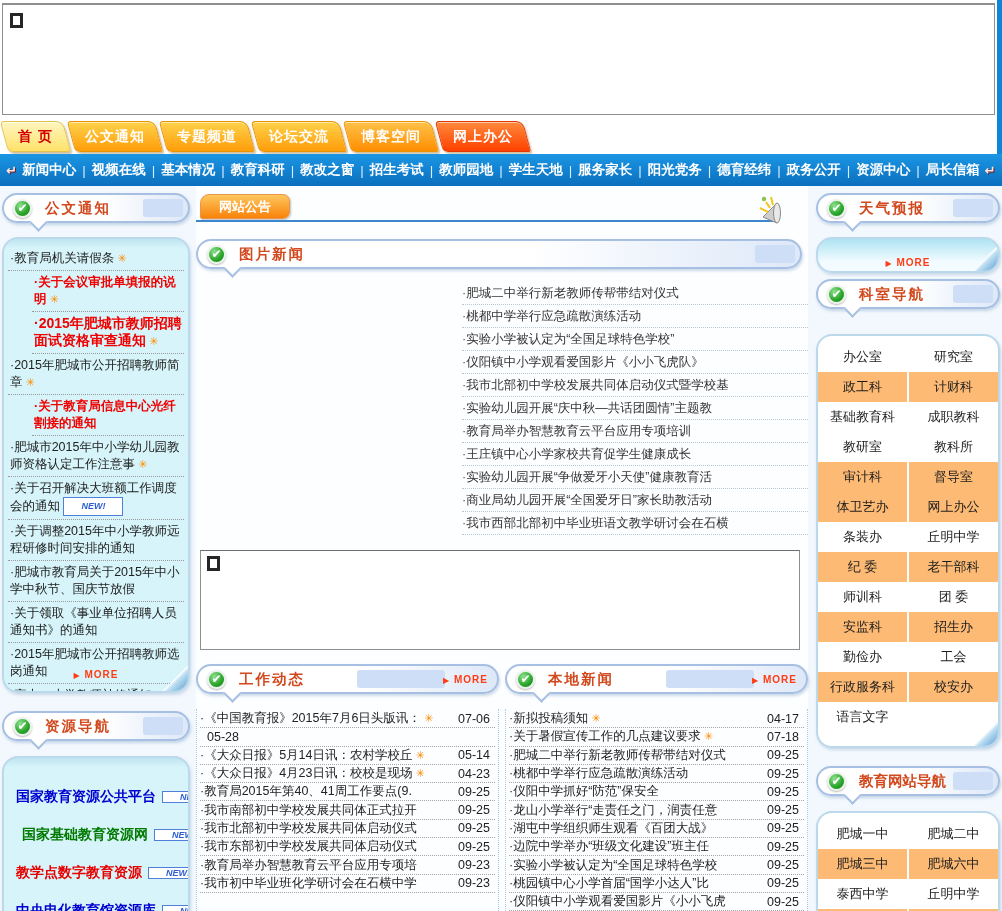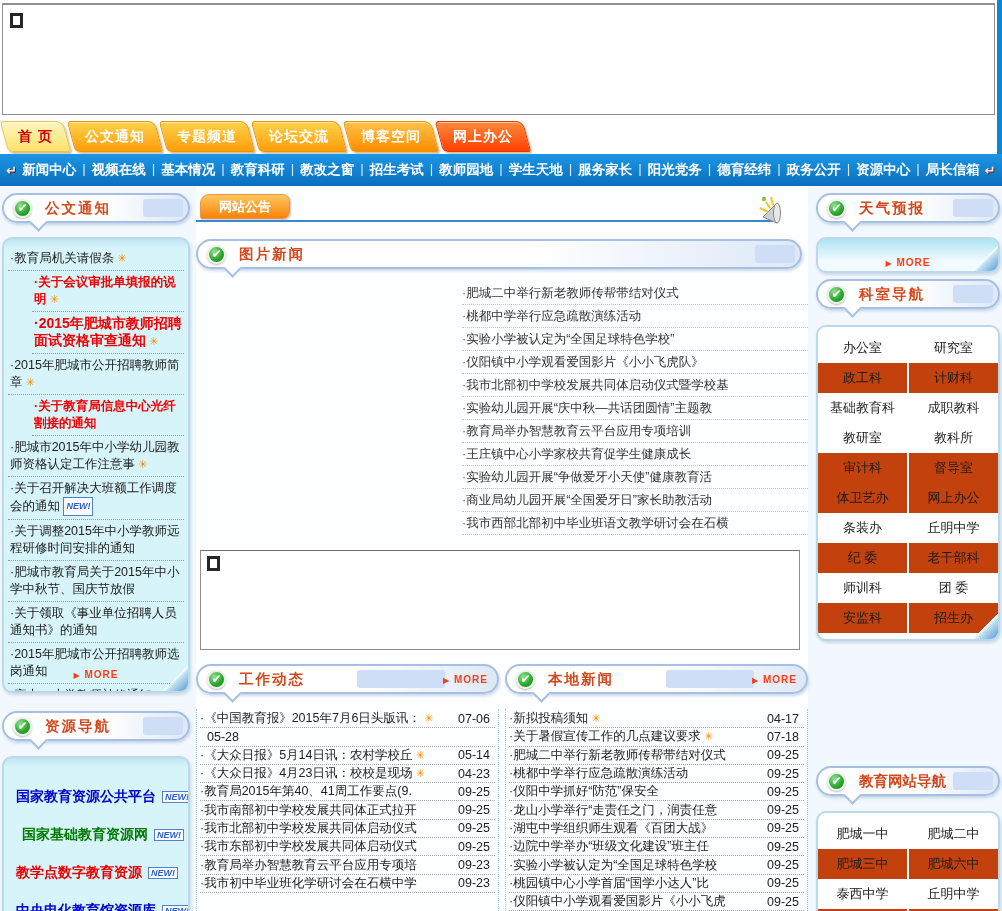--- a/index.html
+++ b/index.html
@@ -53,41 +53,41 @@
   .bubble .tail { position:absolute; left:28px; bottom:-8px; width:13px; height:13px; background:#fff;
                   border-right:2px solid #a6bfe2; border-bottom:2px solid #a6bfe2; transform:rotate(45deg); }
   .check-icon { width:19px; height:19px; border-radius:50%;
                 background:radial-gradient(circle at 35% 30%,#8ee08e,#28a428 60%,#157a15);
                 border:2px solid #e9f2e9; color:#fff; font-weight:bold; font-size:12px;
                 line-height:15px; text-align:center; box-shadow:0 1px 2px rgba(0,0,0,.3); flex:0 0 auto; }
   .section-title { color:#d2491e; font-weight:bold; font-size:14.5px; margin-left:13px; letter-spacing:2px; white-space:nowrap; }
   .bubble .more-link { position:absolute; right:9px; z-index:2; }
 
   
-  .cyan-box { position:absolute; width:100%; border:2px solid #bcd9ec; border-radius:10px;
+  .cyan-box { position:absolute; width:100%; border:2px solid #bcd9ec; border-radius:16px;
               background:linear-gradient(#bfe4f1 0px,#d6f4f9 9px);
               box-shadow:1px 2px 3px rgba(100,140,180,.28); overflow:hidden; }
   .fold::after { content:""; position:absolute; right:-1px; bottom:-1px; width:26px; height:26px;
                  background:linear-gradient(135deg,rgba(0,0,0,0) 46%,#ffffff 48%,#bfe0f2 56%,#4f94cf 100%);
                  border-bottom-right-radius:10px; }
 
   .more-link { color:#ff3c14; font-weight:bold; font-size:10px; letter-spacing:1px; cursor:pointer; white-space:nowrap; }
   .more-link .arr { font-size:8px; }
 
   
   .notice-list { padding:8px 4px 0 4px; }
   .notice-item { font-size:12.5px; color:#222; line-height:17px; padding:3px 1px 3px 2px;
                  border-bottom:1px dotted #999; cursor:pointer; }
   .notice-item.red { color:#f00000; font-weight:bold;margin-left:24px; }
   .notice-item.big { font-size:14px; }
   .box-more { position:absolute; bottom:9px; left:0; width:100%; text-align:center; }
 
   .flower { color:#ff8a00; font-size:11px; }
   .new-badge { display:inline-block; border:1px solid #4f7fd9; color:#2f5fd0; background:#fff;
-               font-style:italic; font-weight:bold; font-size:9px; padding:0 2px; vertical-align:1px; }
+               font-style:italic; font-weight:bold; font-size:9px; padding:0 17px; vertical-align:1px; }
 
   
   .res-list { padding:20px 6px 0 12px; }
   .res-item { font-size:14px; font-weight:bold; padding:10px 0; cursor:pointer; white-space:nowrap; }
   .res-item .new-badge { margin-left:6px; }
 
   
   .ann-row { position:absolute; top:5px; left:0; width:612px; height:36px; }
   .ann-tab { position:absolute; left:4px; top:3px; width:90px; height:25px; line-height:24px;
              text-align:center; color:#fff; font-weight:bold; font-size:13px;
@@ -113,21 +113,21 @@
                 border-left:1px dotted #a8cce6; border-right:1px dotted #a8cce6; padding:1px 3px 0 3px; }
   .dated-item { display:flex; align-items:center; font-size:12.5px; color:#222;
                 border-bottom:1px dotted #a5a5a5; padding:1px 0; height:18.3px; cursor:pointer; }
   .dated-item .t { flex:1; white-space:nowrap; overflow:hidden; }
   .dated-item .d { width:44px; text-align:right; padding-right:5px; font-size:12.5px; }
 
   
   .weather-box { top:51px; height:36px; background:linear-gradient(#aee3f2,#f2fbff 70%); text-align:center; padding-top:13px; }
   .grid-box { background:#ffffff; padding-top:6px; }
   .grid-row { display:flex; height:30px; line-height:30px; text-align:center; font-size:13px; color:#1c1c1c; }
-  .grid-row.alt { background:#c2410c;justify-content:flex-end; }
+  .grid-row.alt { background:#fdba74;justify-content:flex-end; }
   .grid-cell { flex:1; cursor:pointer; white-space:nowrap; overflow:hidden; }
   .grid-cell:first-child { border-right:2px solid #fff; }
 
   .bullet { color:#8a3510; }
 </style>
 </head>
 <body>
 
 <div class="banner">
   <div class="broken-img"></div>
@@ -138,21 +138,21 @@
     <div class="tab v-home"><span>首 页</span></div>
     <div class="tab "><span>公文通知</span></div>
     <div class="tab "><span>专题频道</span></div>
     <div class="tab "><span>论坛交流</span></div>
     <div class="tab v-deep"><span>博客空间</span></div>
     <div class="tab v-red"><span>网上办公</span></div>
   </div>
 
 <div class="navbar">
   <span class="nav-clip">↵</span>
-  <span style="display:flex;">
+  <span style="display:flex;align-items:center;">
       <span class="nav-item">新闻中心</span>
       <span class="nav-sep">|</span>
       <span class="nav-item">视频在线</span>
       <span class="nav-sep">|</span>
       <span class="nav-item">基本情况</span>
       <span class="nav-sep">|</span>
       <span class="nav-item">教育科研</span>
       <span class="nav-sep">|</span>
       <span class="nav-item">教改之窗</span>
       <span class="nav-sep">|</span>
@@ -375,21 +375,21 @@
     <div class="cyan-box fold weather-box">
       <span class="more-link"><span class="arr">▶</span> <span>MORE</span></span>
     </div>
 
     <div class="bubble" style="top:93px;">
       <div class="check-icon">✔</div>
       <span class="section-title">科室导航</span>
       <div class="right-block"></div>
       <div class="tail"></div>
     </div>
-    <div class="cyan-box fold grid-box" style="top:139px; height:316px;">
+    <div class="cyan-box fold grid-box" style="top:148px; height:414px;">
         <div class="grid-row">
           <span class="grid-cell">办公室</span>
           <span class="grid-cell">研究室</span>
         </div>
         <div class="grid-row alt">
           <span class="grid-cell">政工科</span>
           <span class="grid-cell">计财科</span>
         </div>
         <div class="grid-row">
           <span class="grid-cell">基础教育科</span>

